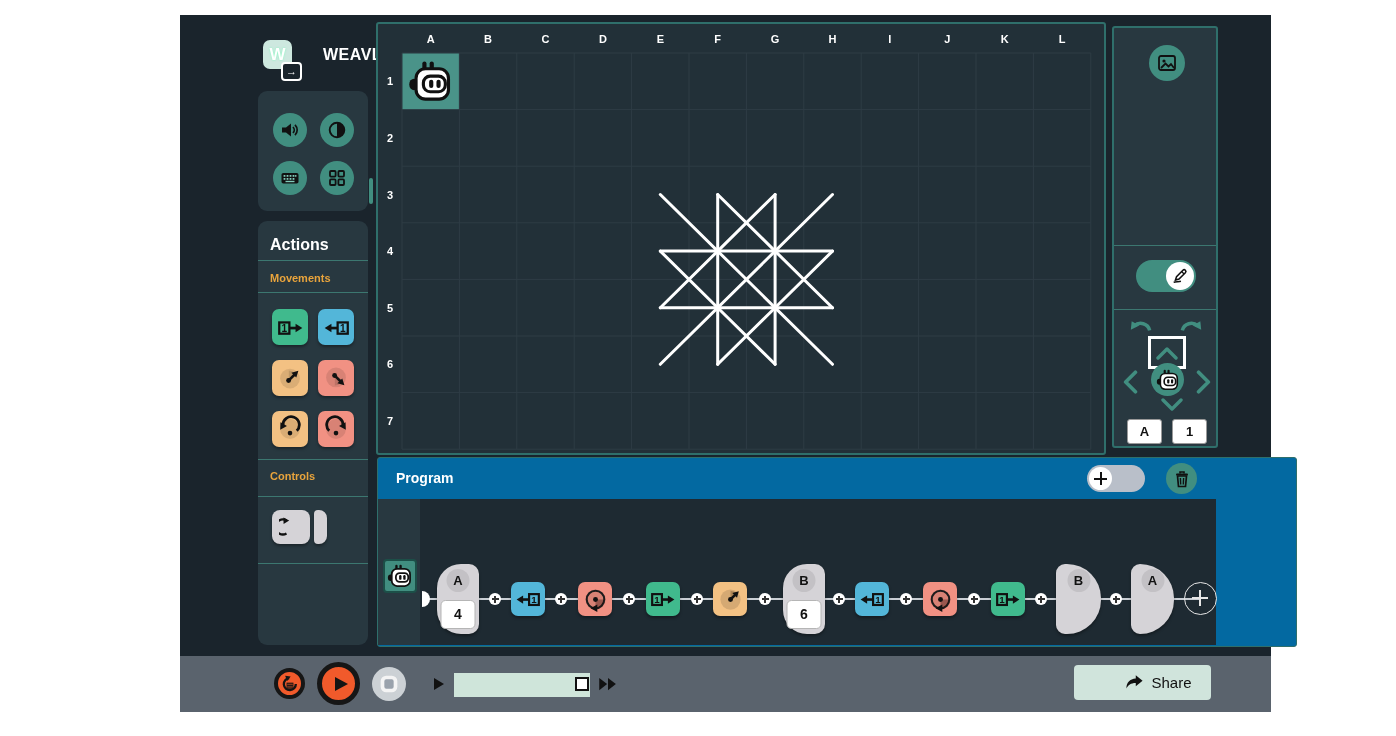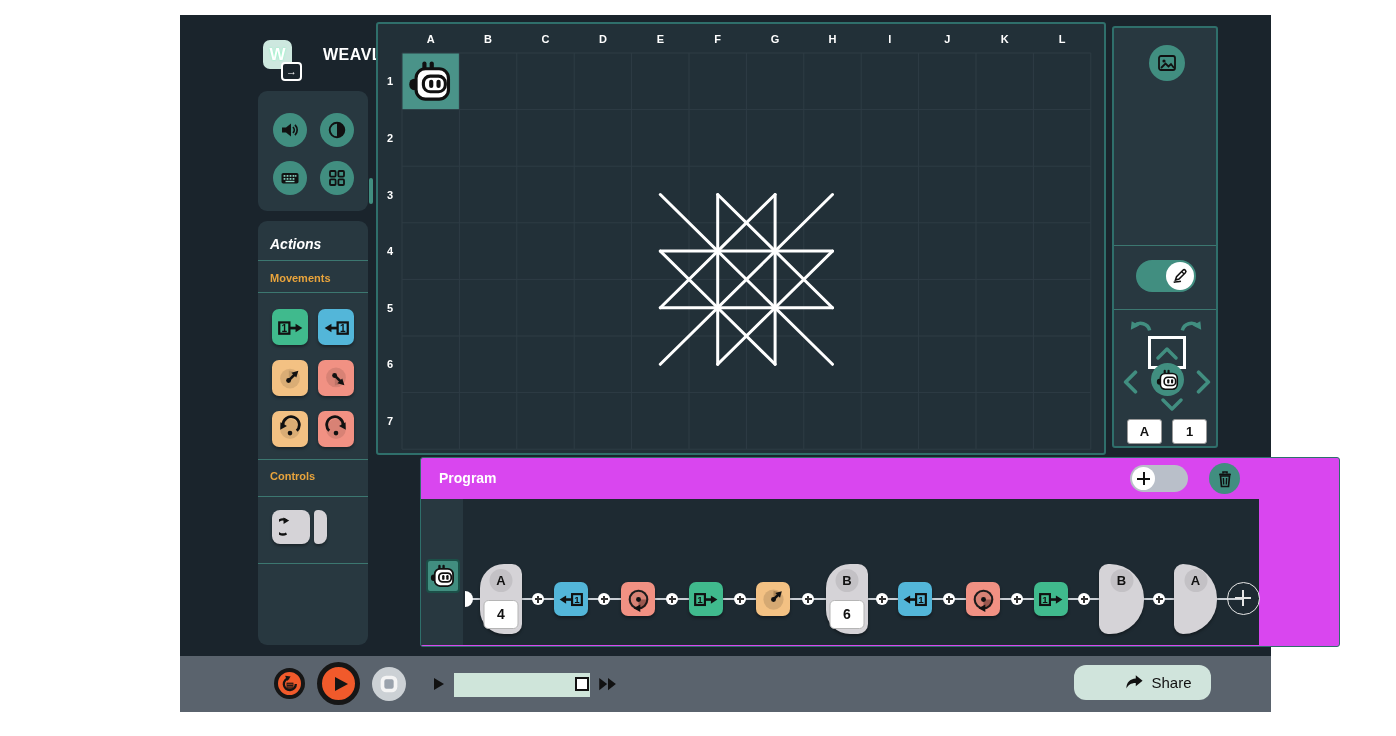--- a/index.html
+++ b/index.html
@@ -15,21 +15,21 @@
              font-weight:bold;font-size:17px;display:flex;align-items:center;justify-content:center;
              text-shadow:0 0 2px #7fb;}
   .logo-arrowbox{position:absolute;left:18px;top:22px;width:17px;height:15px;background:#1a242c;
              border:2px solid #fff;border-radius:4px;color:#fff;font-size:11px;line-height:15px;
              text-align:center;font-weight:bold;}
   .logo-text{margin-left:31px;margin-top:6px;color:#fff;font-weight:bold;font-size:16px;letter-spacing:.5px;}
 
   .roundbtn{position:absolute;width:34px;height:34px;border-radius:50%;background:#418e80;border:none;
             display:flex;align-items:center;justify-content:center;padding:0;cursor:pointer;}
 
-  .sec-title{position:absolute;left:12px;color:#fff;font-size:14px;font-weight:bold;font-style:italic;}
+  .sec-title{position:absolute;left:12px;color:#fff;font-size:16px;font-weight:bold;}
   .sub-title{position:absolute;left:12px;color:#e9a43c;font-size:11px;font-weight:bold;}
   .divider{position:absolute;left:0;width:100%;height:1px;background:#3c7770;}
 
   .block{position:absolute;width:36px;height:36px;border-radius:7px;border:none;padding:0;cursor:pointer;
          display:flex;align-items:center;justify-content:center;box-shadow:0 2px 3px rgba(0,0,0,.35);}
   .green{background:#40ba8d;} .blue{background:#53b6d9;} .tan{background:#f3c183;} .salmon{background:#f19183;}
   .grayblk{background:#d5d3d7;}
 
   
   #grid-svg{position:absolute;left:0;top:0;}
@@ -72,21 +72,21 @@
              border:1.5px solid #e6e6e6;cursor:pointer;box-sizing:border-box;}
   .add-final::before,.add-final::after{content:"";position:absolute;background:#e6e6e6;}
   .add-final::before{left:7px;top:14.25px;width:16px;height:1.5px;}
   .add-final::after{left:14.25px;top:7px;width:1.5px;height:16px;}
 
   
   .playbar{position:absolute;left:0;top:641px;width:1091px;height:56px;background:#5a636d;}
   .orangebtn{position:absolute;border-radius:50%;background:#f15a2b;border:4px solid #161616;box-sizing:border-box;
              display:flex;align-items:center;justify-content:center;padding:0;cursor:pointer;}
   .share-btn{position:absolute;left:894px;top:9px;width:137px;height:35px;background:#d0e4dc;border:none;
-             border-radius:12px;cursor:pointer;display:flex;align-items:center;justify-content:center;gap:6px;
+             border-radius:4px;cursor:pointer;display:flex;align-items:center;justify-content:center;gap:6px;
              font-family:"Liberation Sans",sans-serif;font-size:15px;color:#111;padding-left:37px;}
   .progress{position:absolute;left:274px;top:17px;width:136px;height:24px;background:#cfe5da;}
   .thumb{position:absolute;left:395px;top:21px;width:14px;height:14px;background:#fff;border:2px solid #111;box-sizing:border-box;}
   .handle{position:absolute;left:189px;top:163px;width:4px;height:26px;background:#418e80;border-radius:2px;}
   svg{display:block;}
 </style>
 </head>
 <body>
 
 <svg width="0" height="0" style="position:absolute" aria-hidden="true">
@@ -439,21 +439,21 @@
       <button style="position:absolute;left:36px;top:369px;width:34px;height:16px;background:none;border:none;padding:0;cursor:pointer;transform:rotate(180deg);">
         <svg width="24" height="14">
             <use href="#sym-chevron"></use>
           </svg>
       </button>
 
       <div class="pos-input" style="left:13px;top:391px;">A</div>
       <div class="pos-input" style="left:58px;top:391px;">1</div>
     </div>
 
-    <div class="tealbox" style="left:197px;top:442px;width:920px;height:190px;background:#d946ef;border-width:1.5px;margin-left:43px;">
+    <div class="tealbox" style="left:197px;top:442px;width:920px;height:190px;background:#0369a1;border-width:1.5px;">
       <div class="prog-header-title">Program</div>
       <button class="addnode-pill" style="left:709px;top:7px;">
         <span class="addnode-knob"></span>
       </button>
       <button class="roundbtn" style="left:788px;top:5px;width:31px;height:31px;">
         <svg width="20" height="20">
             <use href="#sym-trash"></use>
           </svg>
       </button>
 

